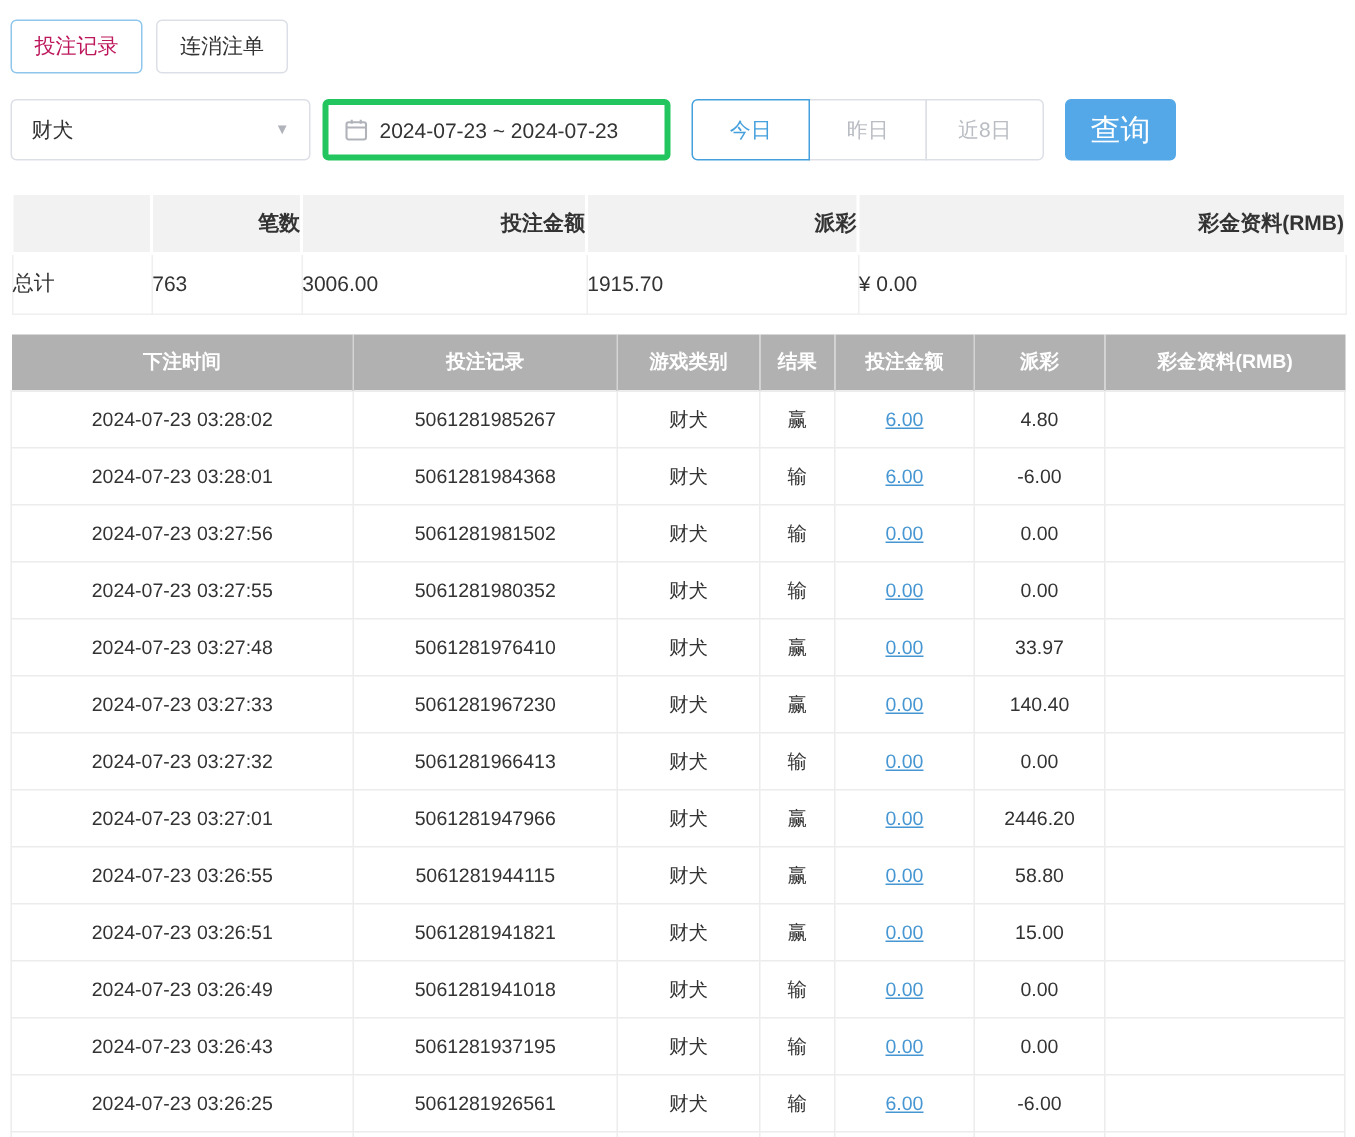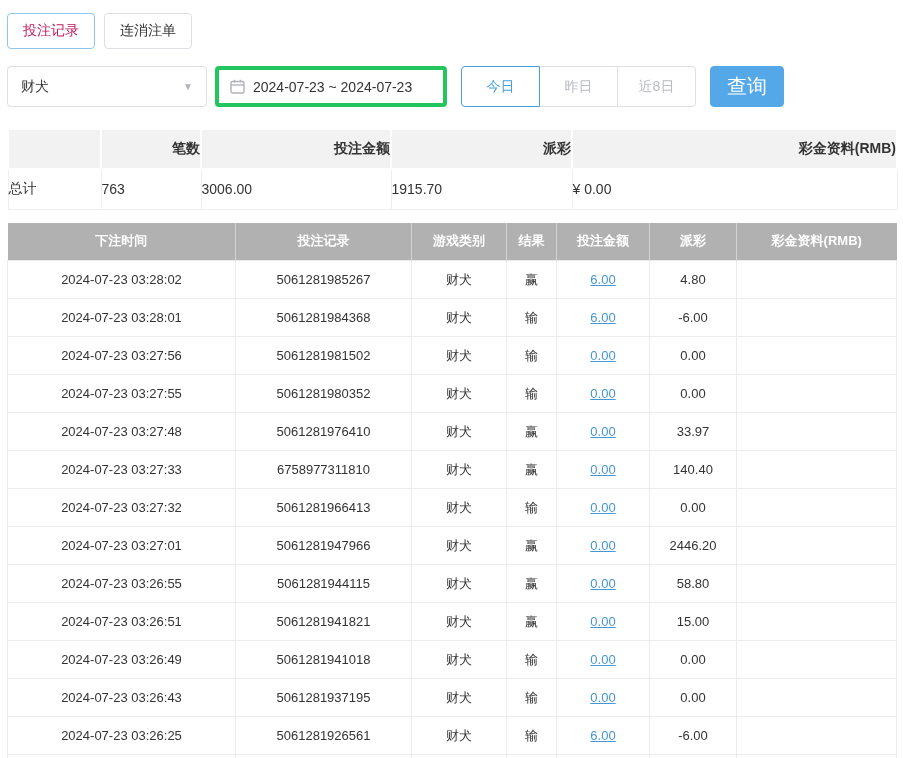--- a/index.html
+++ b/index.html
@@ -209,21 +209,21 @@
     <td>财犬</td>
     <td>赢</td>
     <td>
       <a class="amount-link">0.00</a>
     </td>
     <td>33.97</td>
     <td></td>
   </tr>
         <tr>
     <td>2024-07-23 03:27:33</td>
-    <td>6758977311810</td>
+    <td>5061281967230</td>
     <td>财犬</td>
     <td>赢</td>
     <td>
       <a class="amount-link">0.00</a>
     </td>
     <td>140.40</td>
     <td></td>
   </tr>
         <tr>
     <td>2024-07-23 03:27:32</td>

